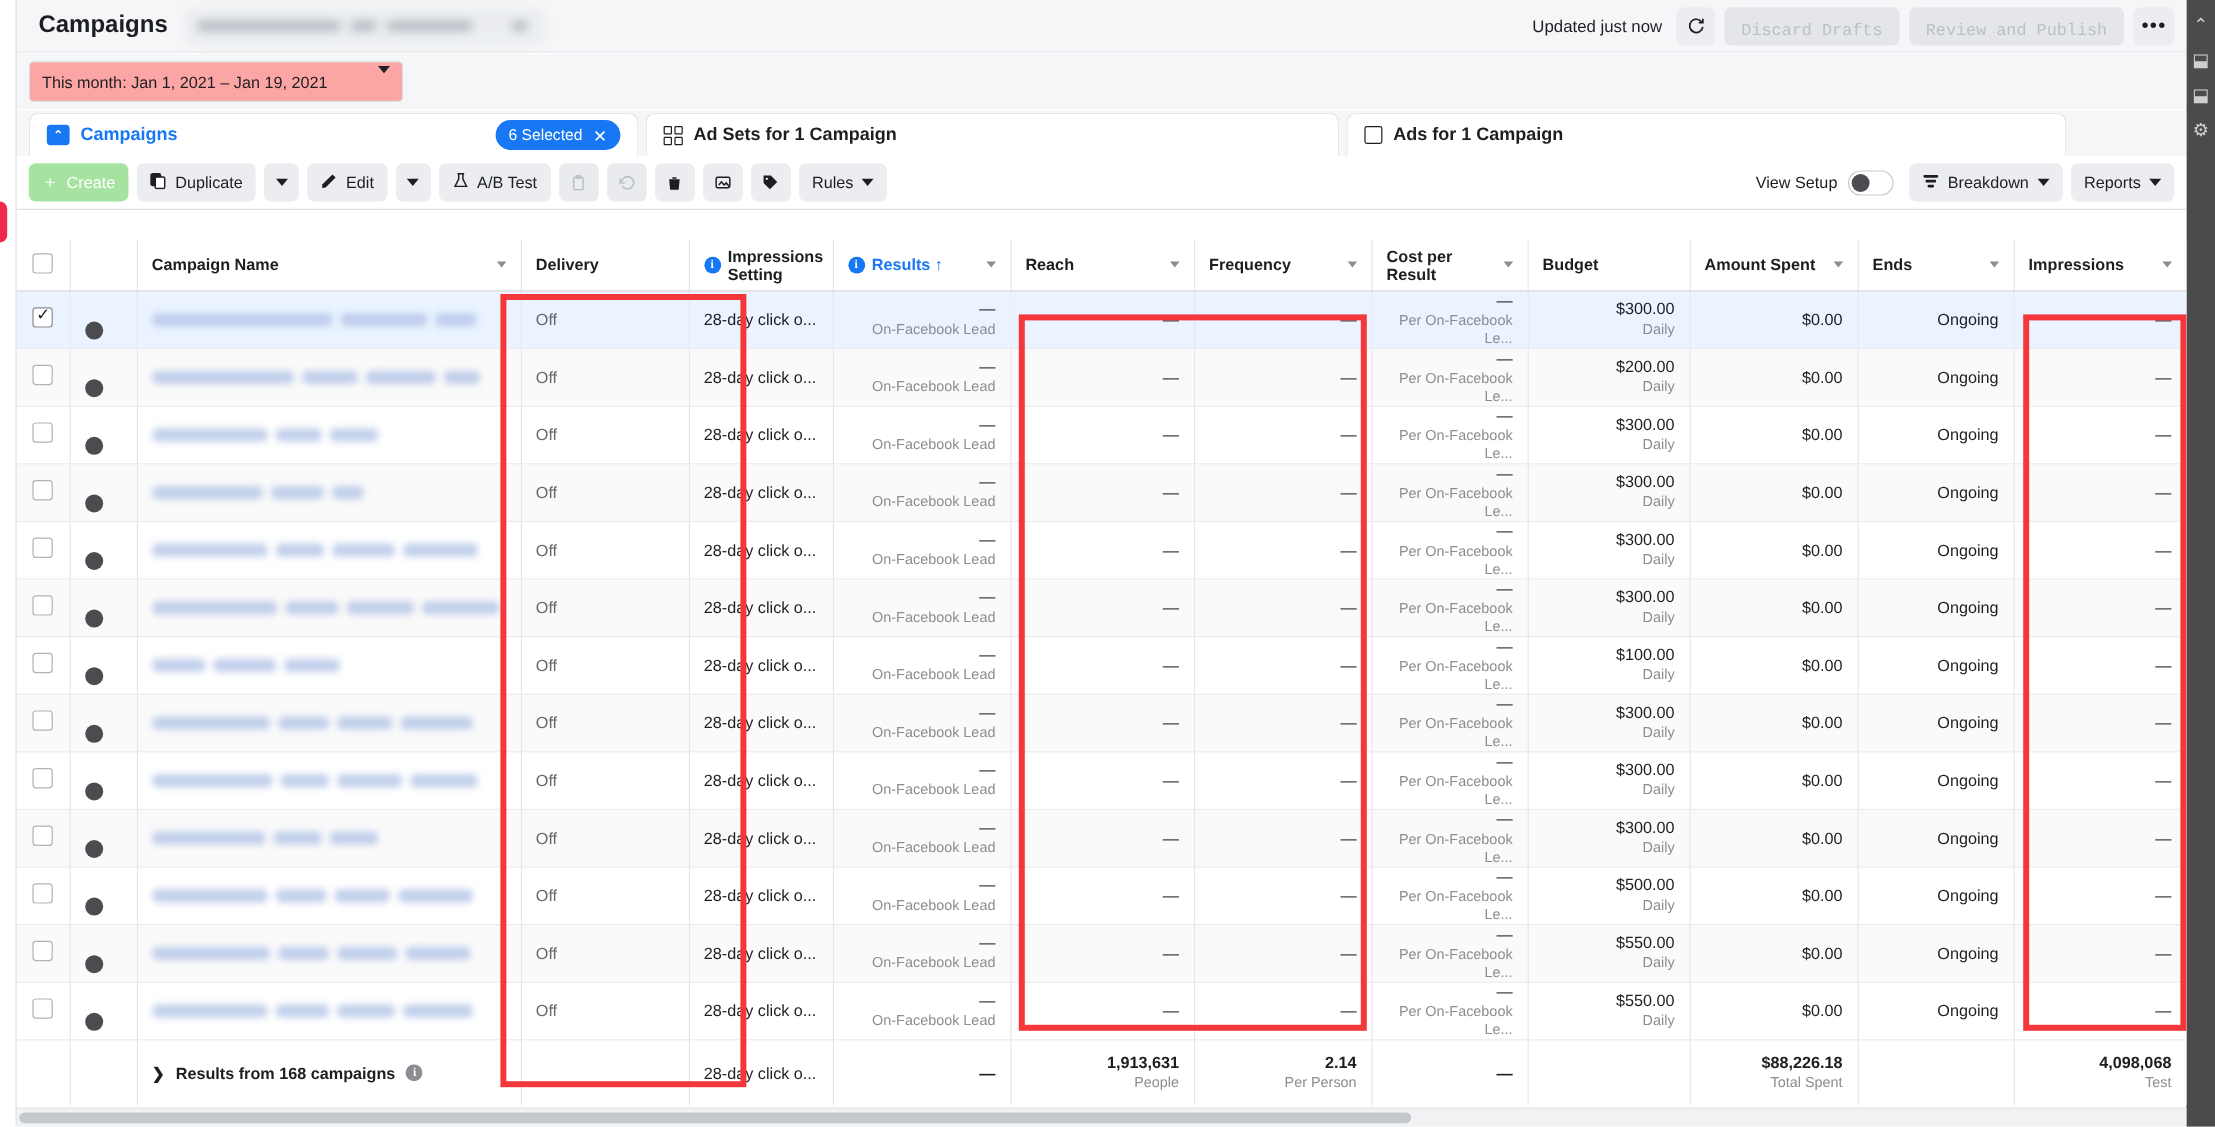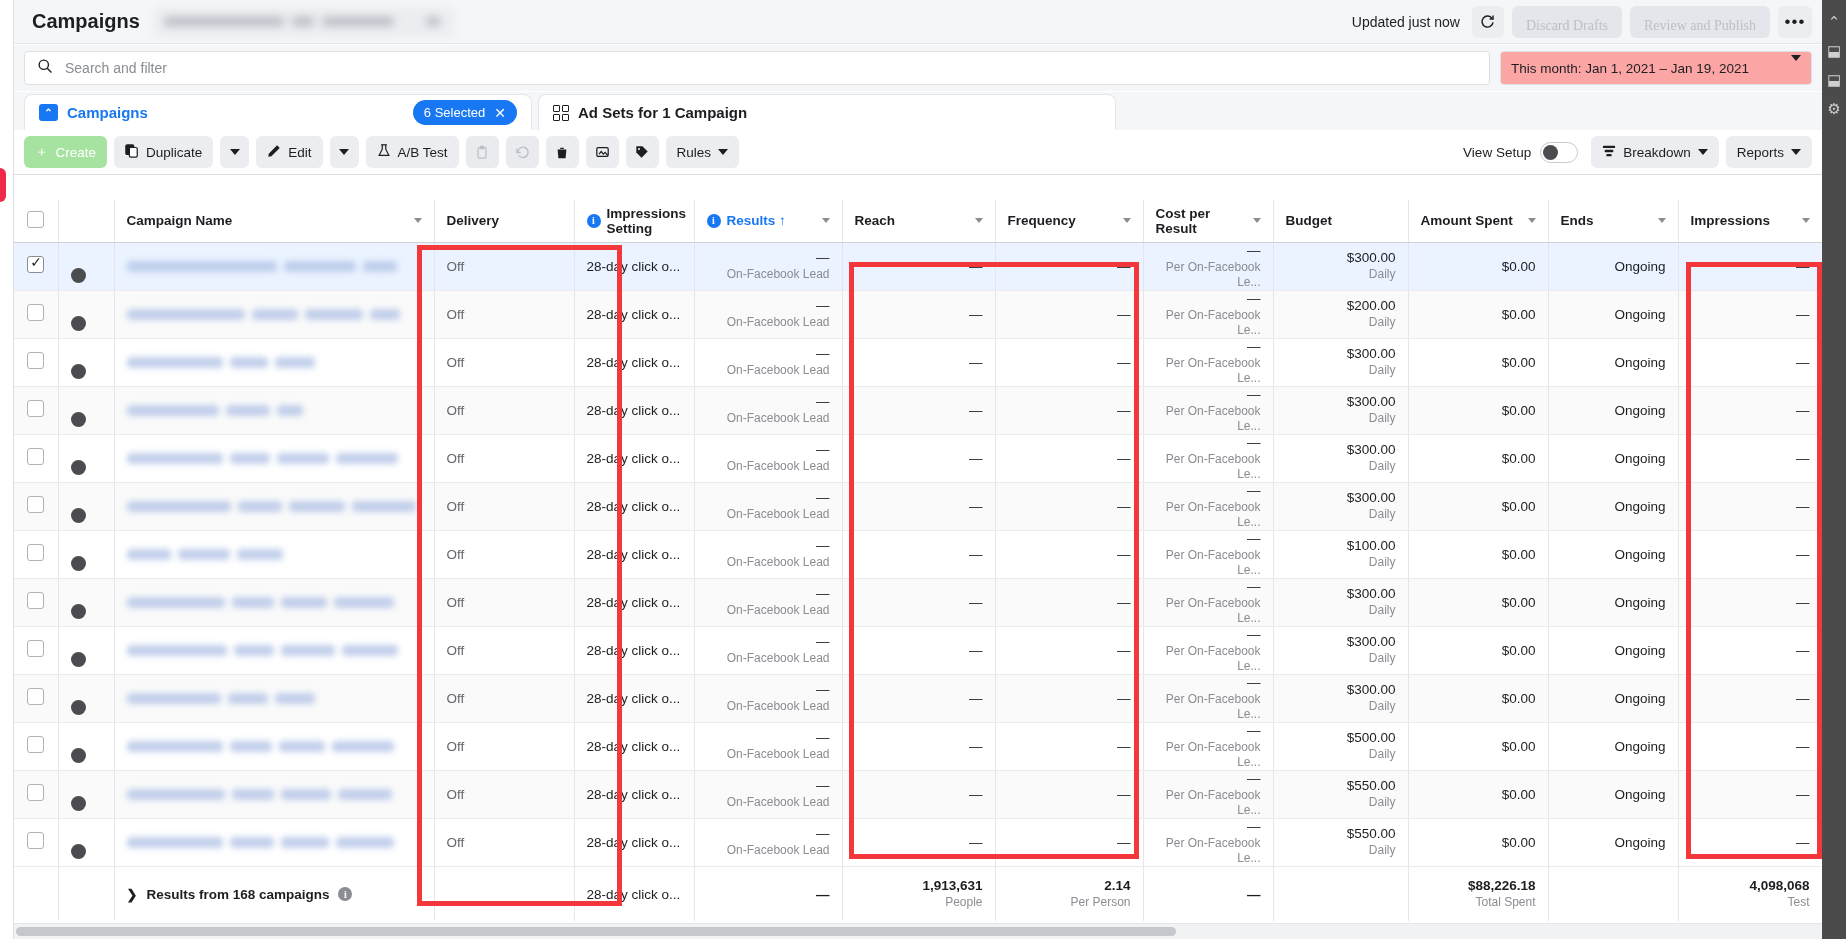--- a/index.html
+++ b/index.html
@@ -51,21 +51,21 @@
   }
   .updated-text { font-size: 14px; color: #1c1e21; margin-right: 4px; }
   .icon-btn {
     width: 32px; height: 32px; border-radius: 6px; background: #ebedf0;
     display: flex; align-items: center; justify-content: center;
     border: none; cursor: pointer; color: #1c1e21;
   }
   .ghost-btn {
     height: 32px; border-radius: 6px; background: #e4e6eb; border: none;
     padding: 12px 14px; font-size: 14px; color: #bcc0c4; cursor: pointer;
-    font-family: Liberation Serif, serif;
+    font-family: Liberation Mono, monospace;
   }
   .dots-btn {
     width: 34px; height: 32px; border-radius: 6px; background: #ebedf0;
     border: none; font-size: 17px; color: #1c1e21; cursor: pointer;
     letter-spacing: 1px; line-height: 14px;
   }
 
   
   .searchrow {
     position: absolute; left: 14px; top: 45px; right: 24px; height: 46px;
@@ -276,29 +276,20 @@
         <path d="M16.5 3v4h-4"></path>
       </svg>
     </button>
     <button class="ghost-btn">Discard Drafts</button>
     <button class="ghost-btn">Review and Publish</button>
     <button class="dots-btn">•••</button>
   </div>
 </div>
 
 <div class="searchrow">
-  <div class="searchbox">
-    <span>
-      <svg width="16" height="16" viewBox="0 0 20 20" fill="none" stroke="#1c1e21" stroke-width="1.7">
-        <circle cx="8.5" cy="8.5" r="5.8"></circle>
-          <path d="M12.8 12.8 L18 18"></path>
-      </svg>
-    </span>
-    <input type="text" placeholder="Search and filter" style="">
-  </div>
   <div class="daterange">
     <span>This month: Jan 1, 2021 – Jan 19, 2021</span>
     <span class="caret"><span class="caret-dn"></span></span>
   </div>
 </div>
 
 <div class="tabstrip">
   <div class="tab t1 active">
     <span class="ic-folder">⌃</span>
     <span>Campaigns</span>
@@ -309,20 +300,24 @@
     </span>
   </div>
   <div class="tab t2">
     <span class="ic-grid4">
         <i></i>
         <i></i>
         <i></i>
         <i></i>
       </span>
     <span>Ad Sets for 1 Campaign</span>
+  </div>
+  <div class="tab t3">
+    <span class="ic-sq"></span>
+    <span>Ads for 1 Campaign</span>
   </div>
 </div>
 
 <div class="toolbar">
   <button class="tb-btn create">
     <span>＋</span>
     <span>Create</span>
   </button>
   <button class="tb-btn">
     <span>

